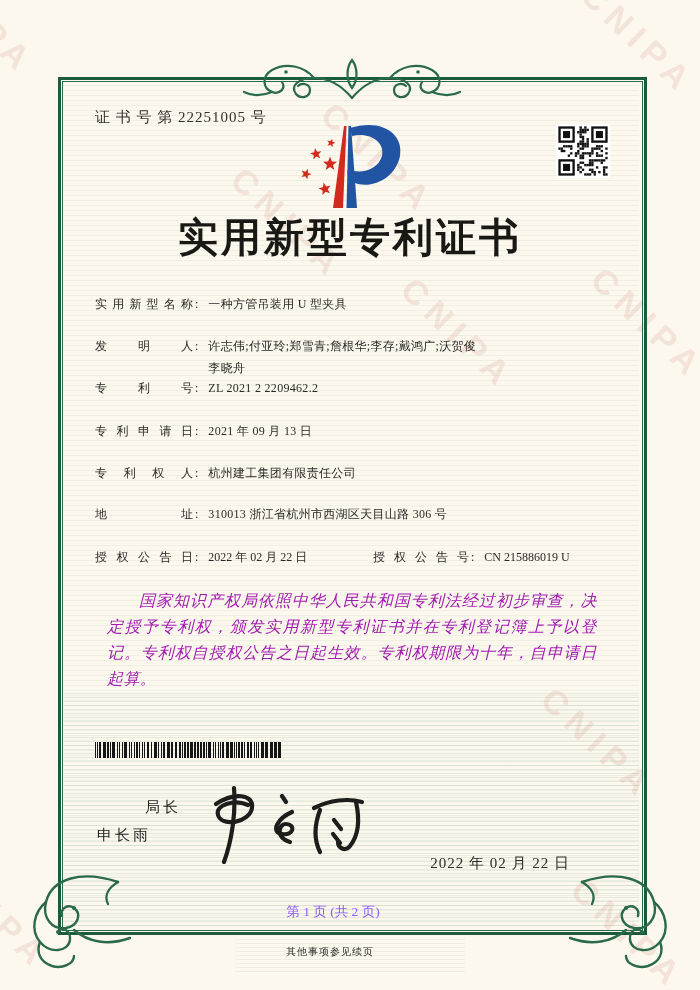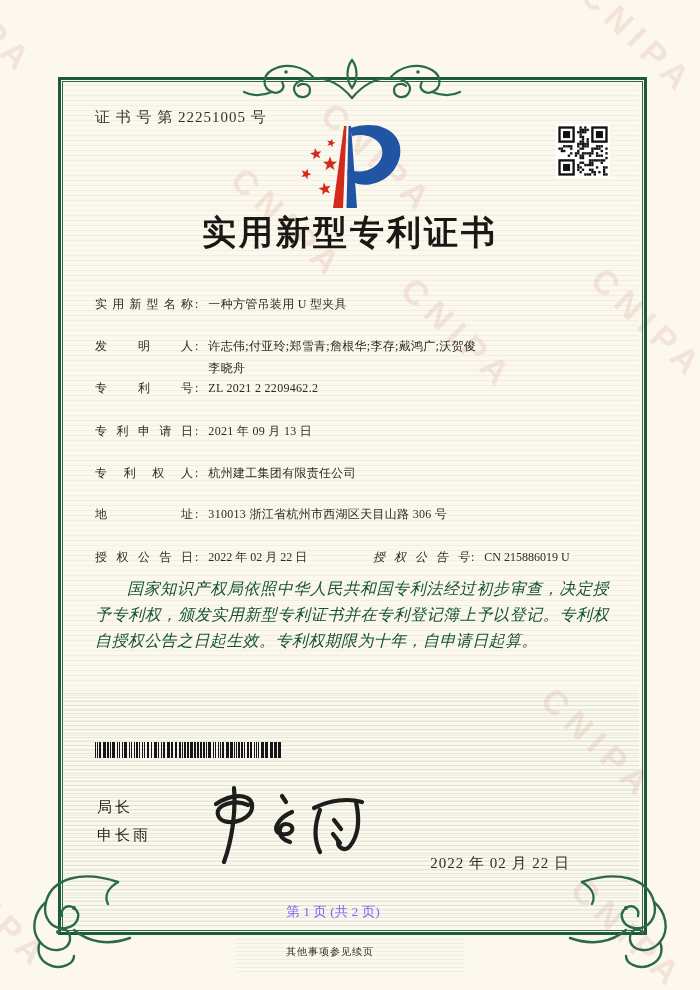--- a/index.html
+++ b/index.html
@@ -15,31 +15,31 @@
   
   .gl{position:absolute;pointer-events:none;}
   .gl-all{left:62px;top:81px;width:577px;height:845px;
       background:repeating-linear-gradient(0deg,rgba(124,168,138,0.10) 0 1px,transparent 1px 5px);}
   .gl-low{left:62px;top:690px;width:577px;height:236px;
       background:repeating-linear-gradient(0deg,rgba(118,164,132,0.18) 0 1px,transparent 1px 4px);}
   .gl-note{left:235px;top:938px;width:230px;height:34px;
       background:repeating-linear-gradient(0deg,rgba(124,168,138,0.12) 0 1px,transparent 1px 4px);}
   .cert-no{position:absolute;left:95px;top:108px;font-size:15px;letter-spacing:1px;color:#33312d;}
   .title{position:absolute;left:0;top:210px;width:700px;text-align:center;
-         font-size:34px;font-weight:700;letter-spacing:3px;color:#191815;}
+         font-size:40px;font-weight:700;letter-spacing:3px;color:#191815;}
   .field-row{position:absolute;left:95px;width:517px;font-size:12px;line-height:22px;color:#2b2a26;}
   .flabel{display:inline-block;width:98px;text-align-last:justify;text-justify:inter-character;
           vertical-align:top;}
   .fcolon{vertical-align:top;margin:0 10px 0 2px;}
   .fvalue{display:inline-block;width:402px;vertical-align:top;white-space:pre-line;letter-spacing:0.3px;}
   .grant-right{position:absolute;left:278px;top:0;white-space:nowrap;}
-  .grant-right .flabel{width:96px;font-style:italic;}
+  .grant-right .flabel{width:96px;}
   .paras{position:absolute;left:95px;top:576px;width:514px;}
-  .paras p{margin:0;font-size:16px;line-height:26px;text-align:justify;text-indent:2em;
-           font-style:italic;letter-spacing:0.4px;color:#14532d;}
+  .paras p{margin:12px;font-size:16px;line-height:26px;text-align:justify;text-indent:2em;
+           font-style:italic;letter-spacing:0.4px;color:#a21caf;}
   .signer{position:absolute;left:97px;font-family:"Liberation Sans","DejaVu Sans",sans-serif;
           font-size:15px;letter-spacing:3px;color:#1f1e1b;}
   .date-line{position:absolute;left:400px;top:854px;width:200px;text-align:center;
              font-size:15px;letter-spacing:1px;color:#2b2a26;}
   .page-ind{position:absolute;left:0;top:903px;width:666px;text-align:center;
             font-size:13.5px;color:#8b5cf6;}
   .foot-note{position:absolute;left:0;top:945px;width:660px;text-align:center;
              font-size:10px;color:#2e2d29;letter-spacing:1px;}
   svg{display:block;}
   .abs{position:absolute;}
@@ -315,21 +315,21 @@
       <rect x="159" y="0" width="1" height="16" fill="#161616"></rect>
       <rect x="161" y="0" width="1" height="16" fill="#161616"></rect>
       <rect x="163" y="0" width="1" height="16" fill="#161616"></rect>
       <rect x="166" y="0" width="3" height="16" fill="#161616"></rect>
       <rect x="170" y="0" width="3" height="16" fill="#161616"></rect>
       <rect x="175" y="0" width="3" height="16" fill="#161616"></rect>
       <rect x="179" y="0" width="3" height="16" fill="#161616"></rect>
       <rect x="183" y="0" width="3" height="16" fill="#161616"></rect>
     </svg>
 
-  <div class="signer" style="top:798px;">局长</div>
+  <div class="signer" style="top:798px;margin-left:48px;">局长</div>
   <div class="signer" style="top:826px;">申长雨</div>
 
   <svg class="abs" style="left:198px;top:784px;" width="170" height="80" viewBox="0 0 170 80">
     <g fill="none" stroke="#1d1d1b" stroke-width="4.2" stroke-linecap="round" stroke-linejoin="round">
       <path d="M18,20 C36,8 56,10 54,24 C52,38 24,44 20,31 C17,21 36,15 50,21"></path>
       <path d="M36,4 C38,28 34,56 26,78"></path>
       <path d="M84,12 l4,6"></path>
       <path d="M94,28 C80,34 72,48 84,50 C96,52 98,40 88,40 C80,40 78,54 92,58"></path>
       <path d="M116,24 C132,16 150,14 164,18"></path>
       <path d="M122,26 C116,42 116,56 122,68"></path>

